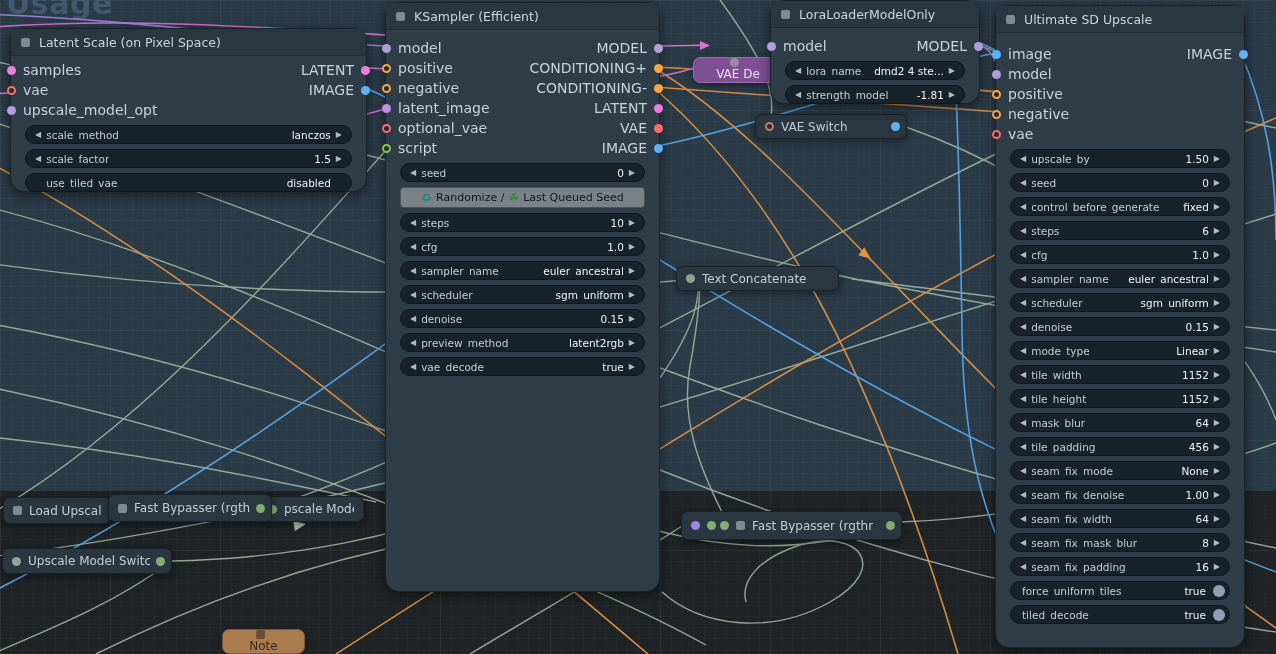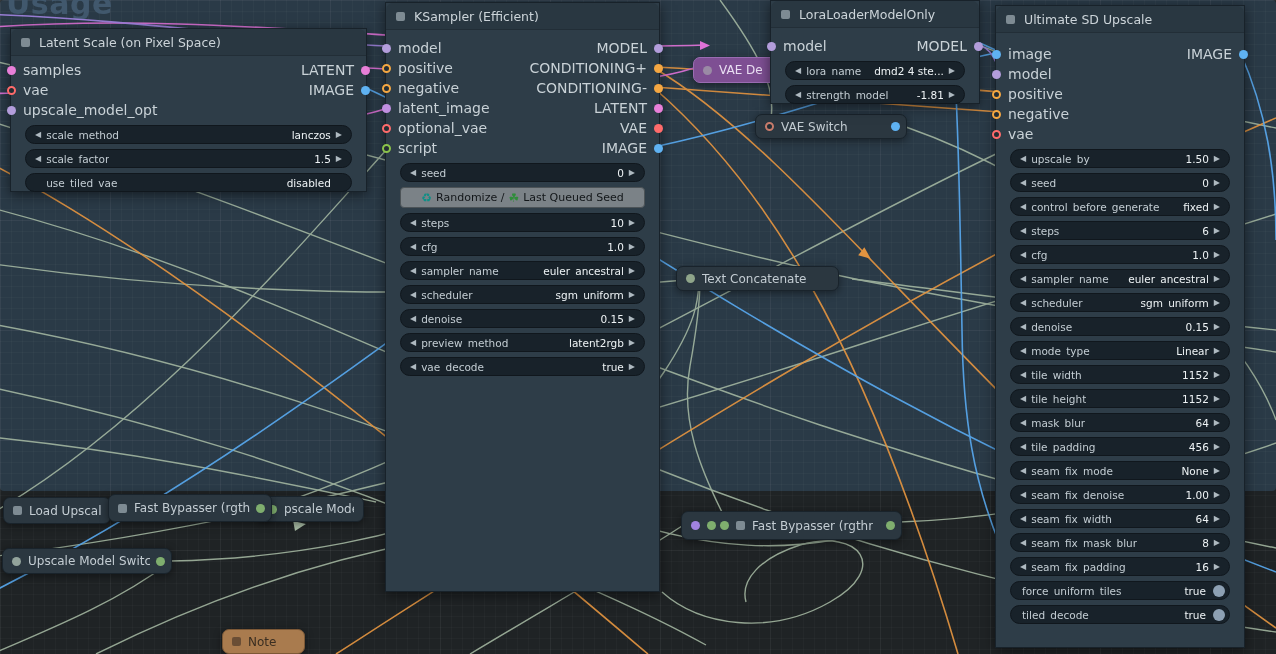--- a/index.html
+++ b/index.html
@@ -9,21 +9,21 @@
   .grid{position:absolute;inset:0;pointer-events:none;
     background-image:
       linear-gradient(rgba(255,255,255,.022) 1px, transparent 1px),
       linear-gradient(90deg, rgba(255,255,255,.022) 1px, transparent 1px),
       linear-gradient(rgba(255,255,255,.03) 1px, transparent 1px),
       linear-gradient(90deg, rgba(255,255,255,.03) 1px, transparent 1px);
     background-size:11px 11px,11px 11px,110px 110px,110px 110px;}
   .group-title{position:absolute;left:6px;top:-14px;font-size:30px;font-weight:bold;color:#41586d;letter-spacing:.5px;}
   svg.wires{position:absolute;left:0;top:0;z-index:2;}
 
-  .node{position:absolute;z-index:3;background:#2e3d48;border:1px solid #18222a;border-radius:0;
+  .node{position:absolute;z-index:3;background:#2e3d48;border:1px solid #18222a;border-radius:14px;
     box-shadow:0 3px 12px rgba(0,0,0,.5);box-sizing:border-box;}
   .node-header{height:26px;display:flex;align-items:center;padding:0 10px;background:#293741;
     border-radius:7px 7px 0 0;border-bottom:1px solid #222e37;color:#ccd4d9;font-size:12.5px;white-space:nowrap;overflow:hidden;}
   .collapse-box{width:9px;height:9px;background:#93a0a8;border-radius:2px;margin-right:9px;flex:0 0 auto;opacity:.8;}
 
   .slot-row{height:20px;display:flex;align-items:center;font-size:14px;color:#c9d2d7;}
   .dot{width:9px;height:9px;border-radius:50%;flex:0 0 auto;box-sizing:border-box;background:transparent;}
   .dot.fill{background:var(--c);}
   .dot.ring{border:2.5px solid var(--c);background:#232d34;}
   .slot-row .dot.in{margin-left:-4px;}
@@ -47,22 +47,22 @@
   .seed-button .icon{font-size:12px;line-height:1;}
   .seed-button .icon.recycle{color:#0e8f86;}
   .seed-button .icon.seed{color:#2f8d3a;}
 
   .mini{position:absolute;z-index:3;display:flex;align-items:center;background:#2b3740;border:1px solid #19232b;
     border-radius:7px;padding:0 9px;font-size:12px;color:#c3ccd2;box-shadow:0 2px 8px rgba(0,0,0,.45);
     box-sizing:border-box;white-space:nowrap;overflow:hidden;}
   .mini .dot{width:9px;height:9px;margin-right:7px;}
   .mini .dot.right{margin:0 -3px 0 6px;}
   .mini .collapse-box{margin-right:7px;}
-  .mini.sel{background:#7e4f93;border-color:#9a6cb2;color:#e9def2;}
-  .mini.note-node{background:#a97b4e;border-color:#7c5836;color:#3a2e21;}
+  .mini.sel{background:#7e4f93;border-color:#9a6cb2;color:#e9def2;flex-direction:column;}
+  .mini.note-node{background:#a97b4e;border-color:#7c5836;color:#3a2e21;flex-direction:column;}
   .mini.note-node .collapse-box{background:#5a442f;}
   .mini-title{overflow:hidden;text-overflow:clip;}
 </style>
 </head>
 <body>
 
 <div class="canvas">
 
   <div class="group"></div>
   <div class="grid"></div>

